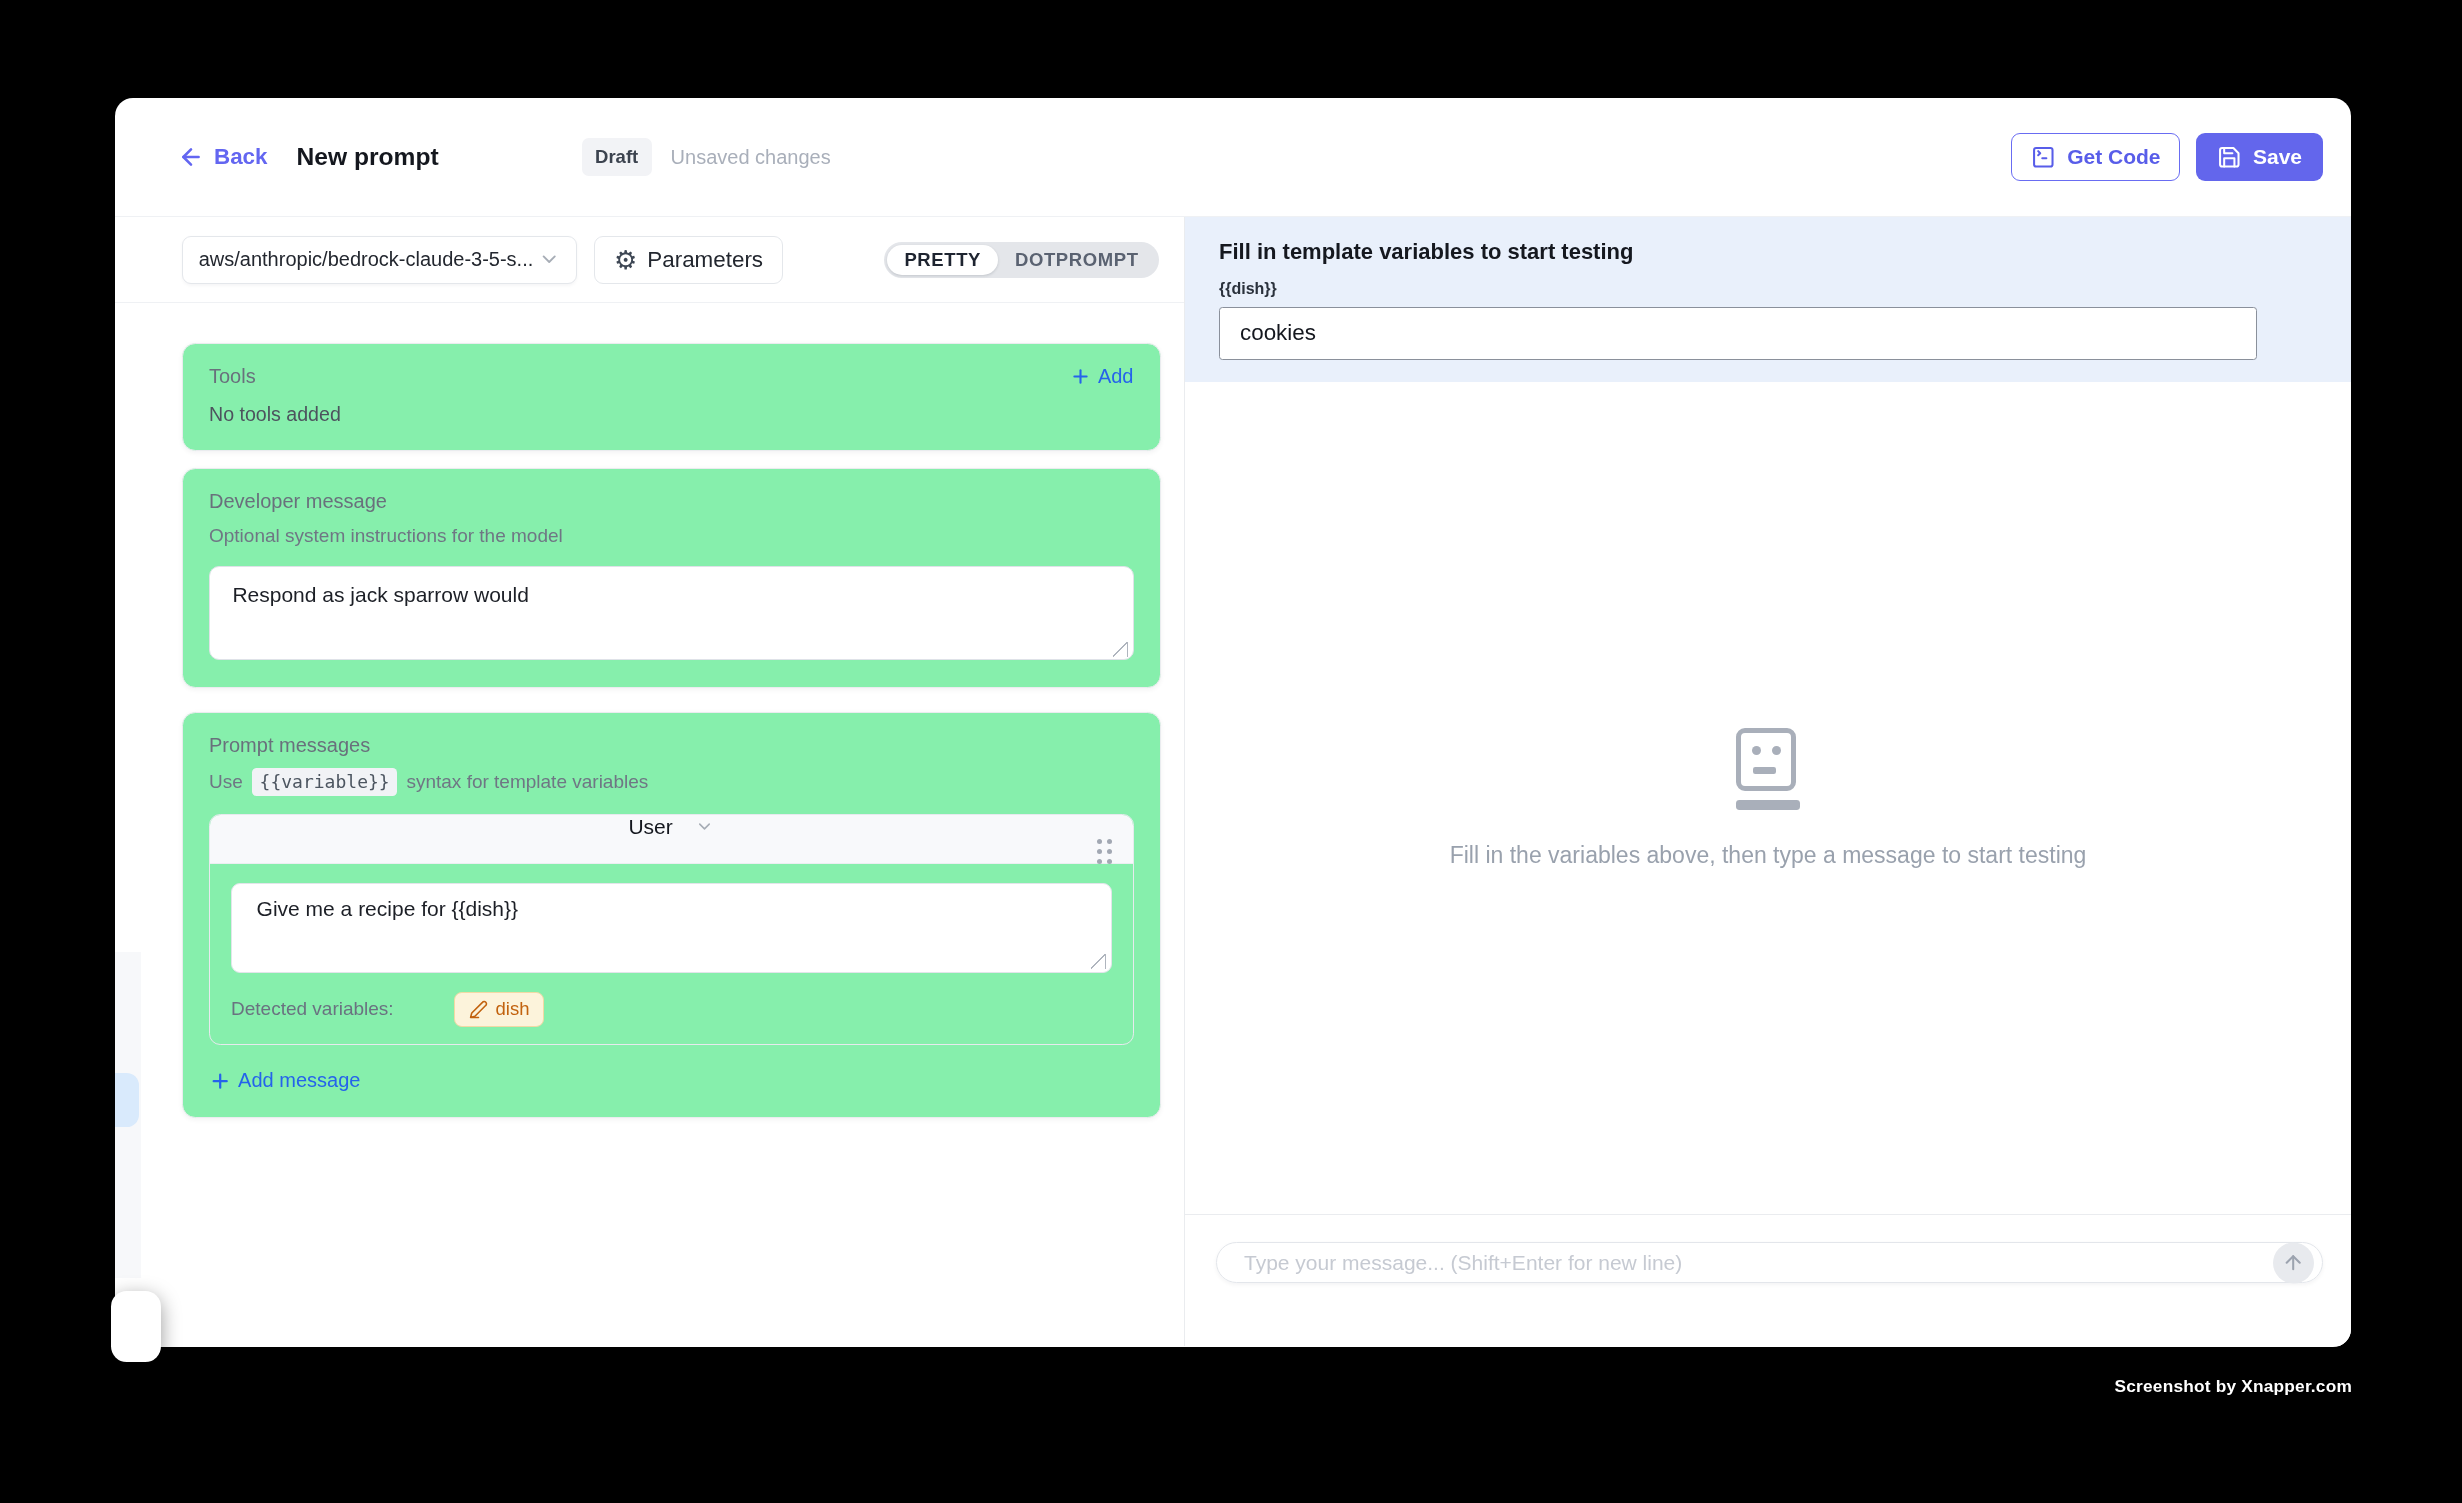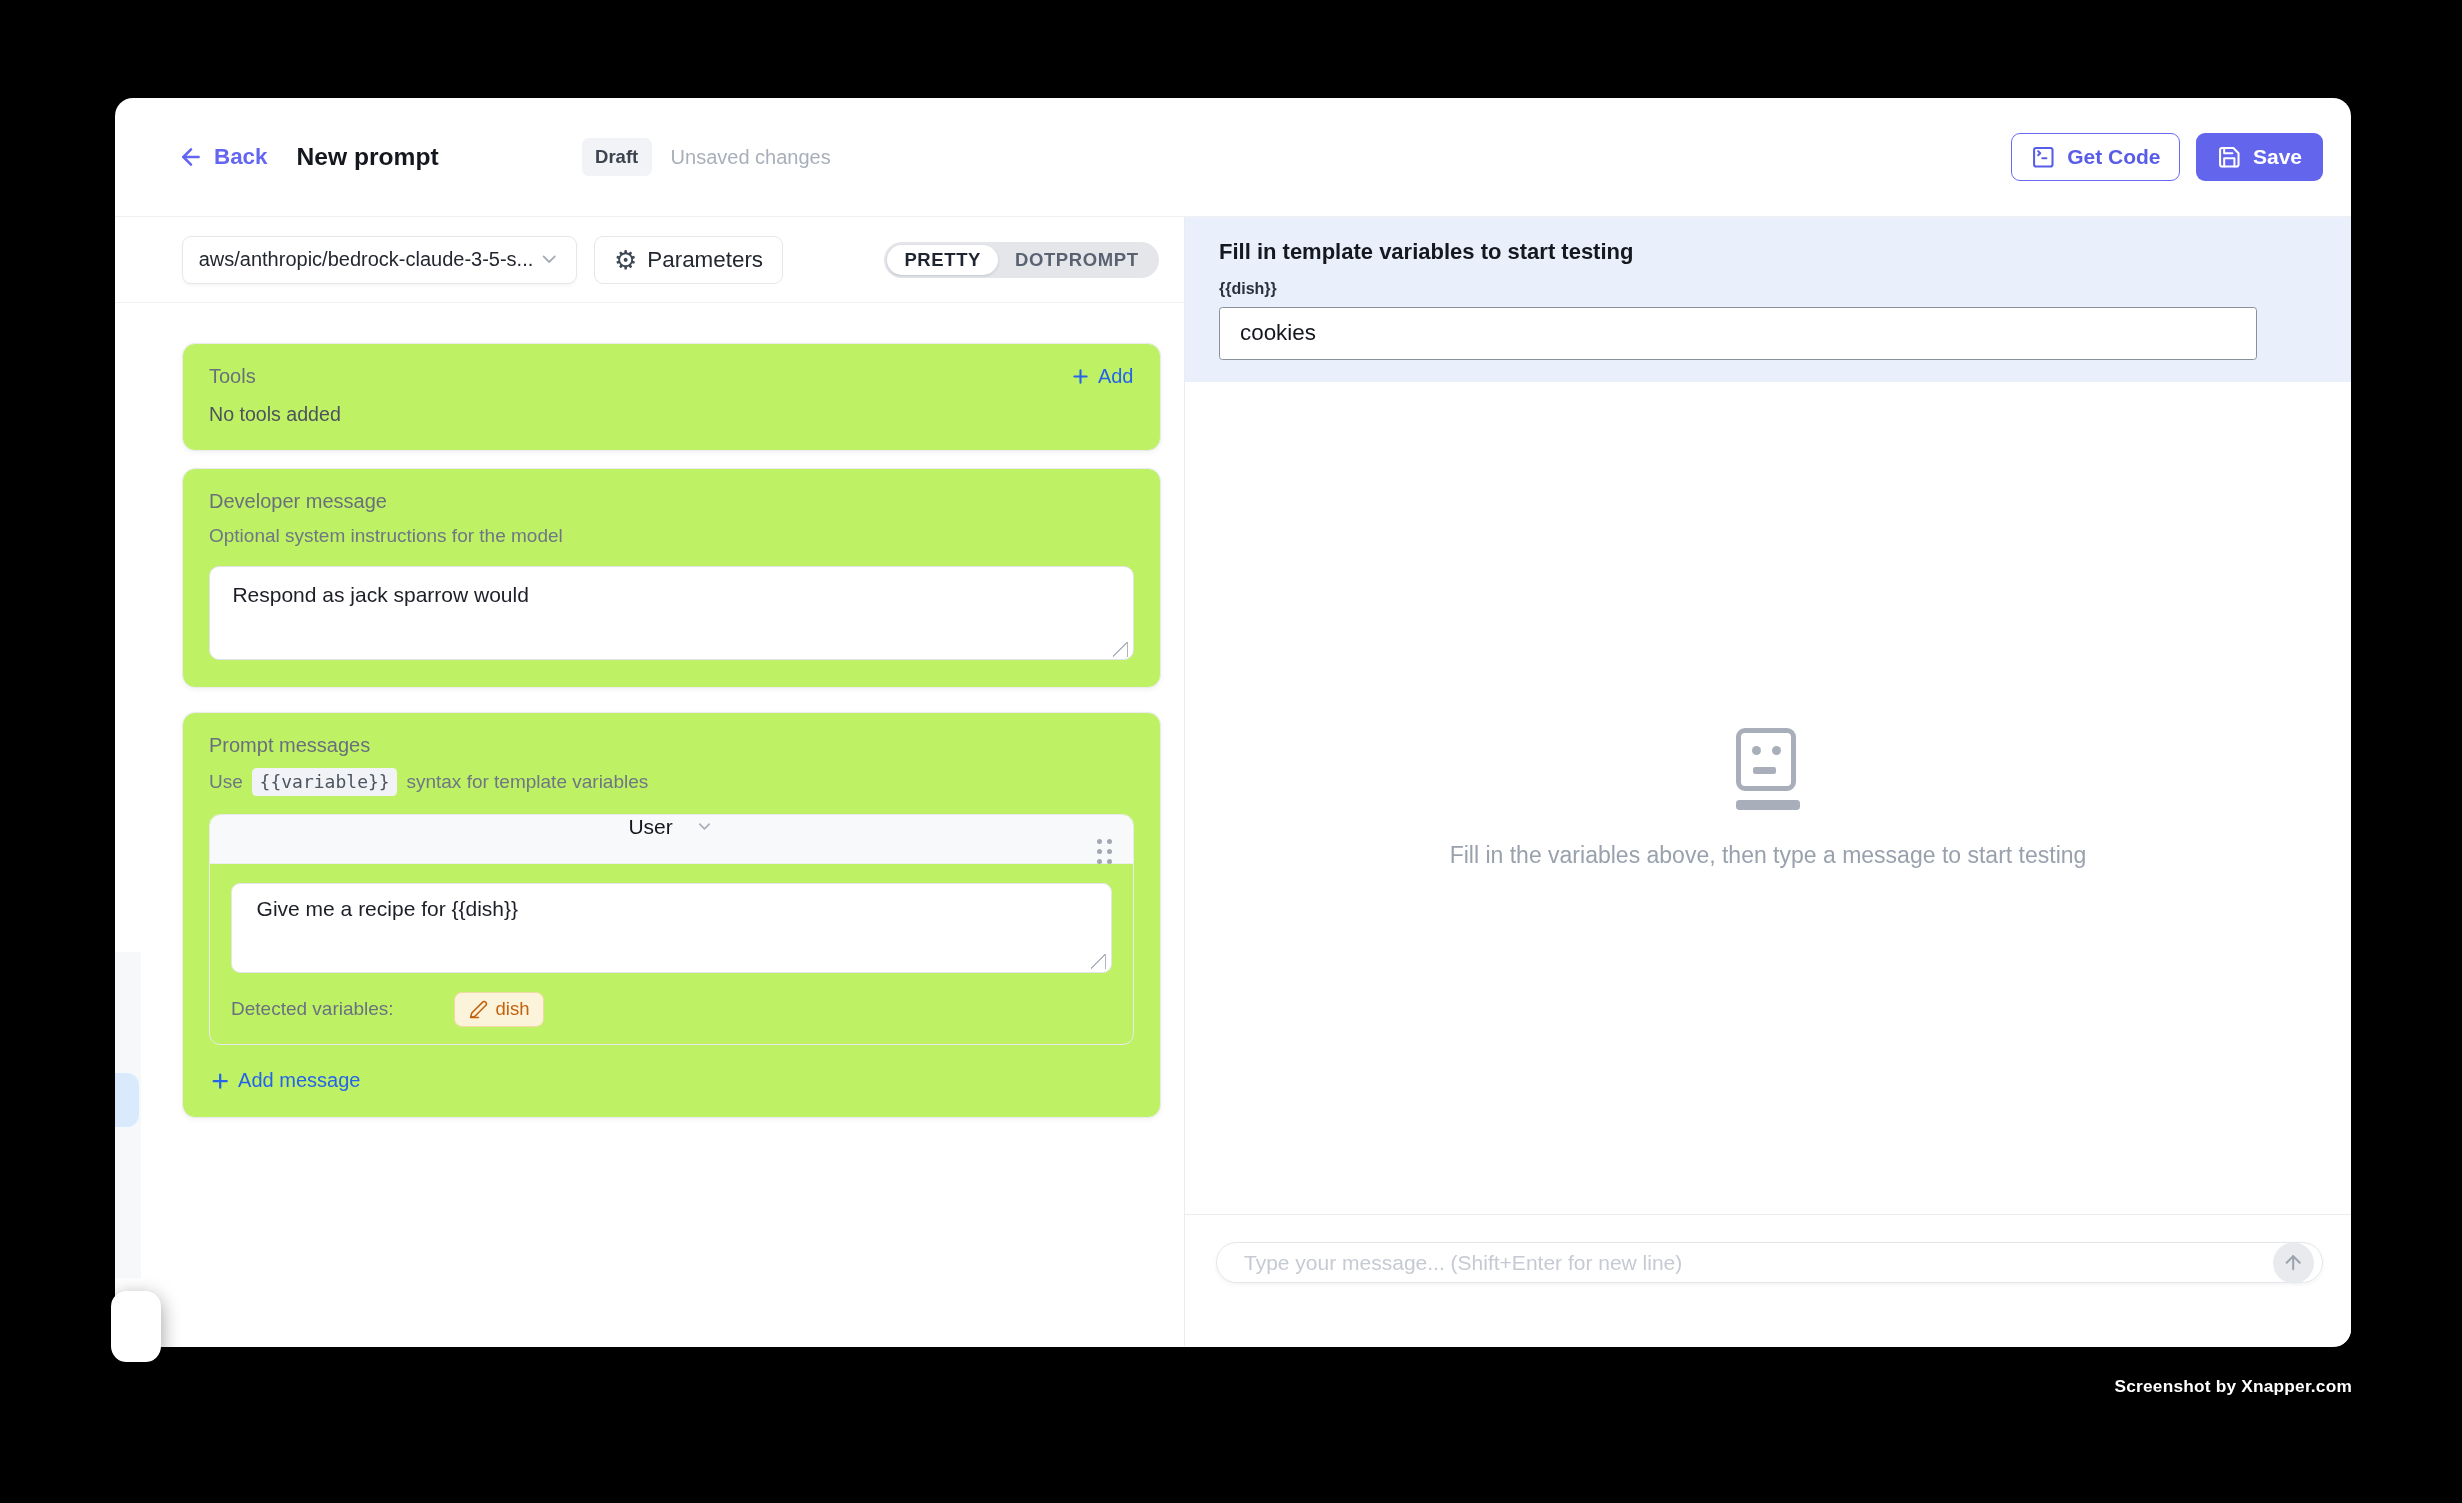--- a/index.html
+++ b/index.html
@@ -54,21 +54,21 @@
       background:#fff; cursor:pointer; }
   .gear-glyph { font-size:26px; color:#3E4754; line-height:1; }
   .toggle { margin-left:auto; height:36px; background:#E4E6EA; border-radius:559px;
       display:flex; align-items:center; padding:0 3.4px; }
   .seg { padding:0 17px; height:30px; display:flex; align-items:center; font-size:18.5px;
       font-weight:700; letter-spacing:0.6px; color:#5A6271; border-radius:559px; cursor:pointer; }
   .seg.active { background:#fff; color:#1E2430; box-shadow:0 1.1px 2.8px rgba(16,24,40,.15); }
 
   
   .left-scroll { padding:40px 23.5px 0 67px; }
-  .panel-card { border:1.7px solid #EAECEF; border-radius:13.4px; background:#bef264;
+  .panel-card { border:1.7px solid #EAECEF; border-radius:13.4px; background:#86efac;
       box-shadow:0 1.7px 5.6px rgba(16,24,40,.05); padding:21px 26px 24.6px; }
   .tools-row { display:flex; align-items:center; justify-content:space-between; }
   .muted-title { font-size:20px; font-weight:500; color:#69707C; }
   .blue-link { display:flex; align-items:center; gap:6.7px; color:#2563EB; font-size:20px;
       font-weight:500; cursor:pointer; }
   .tools-empty { margin-top:14.6px; font-size:19.6px; color:#4D535E; }
   .card-sub { margin-top:12.3px; font-size:19px; color:#6F7684; }
   .field { width:100%; border:1.7px solid #DFE2E8; border-radius:10px; font-size:21px;
       color:#1C1F26; font-family:Liberation Sans, sans-serif; resize:none; outline:none; }
   .dev-field { margin-top:19px; height:94px; padding:15.7px 22.4px; }

